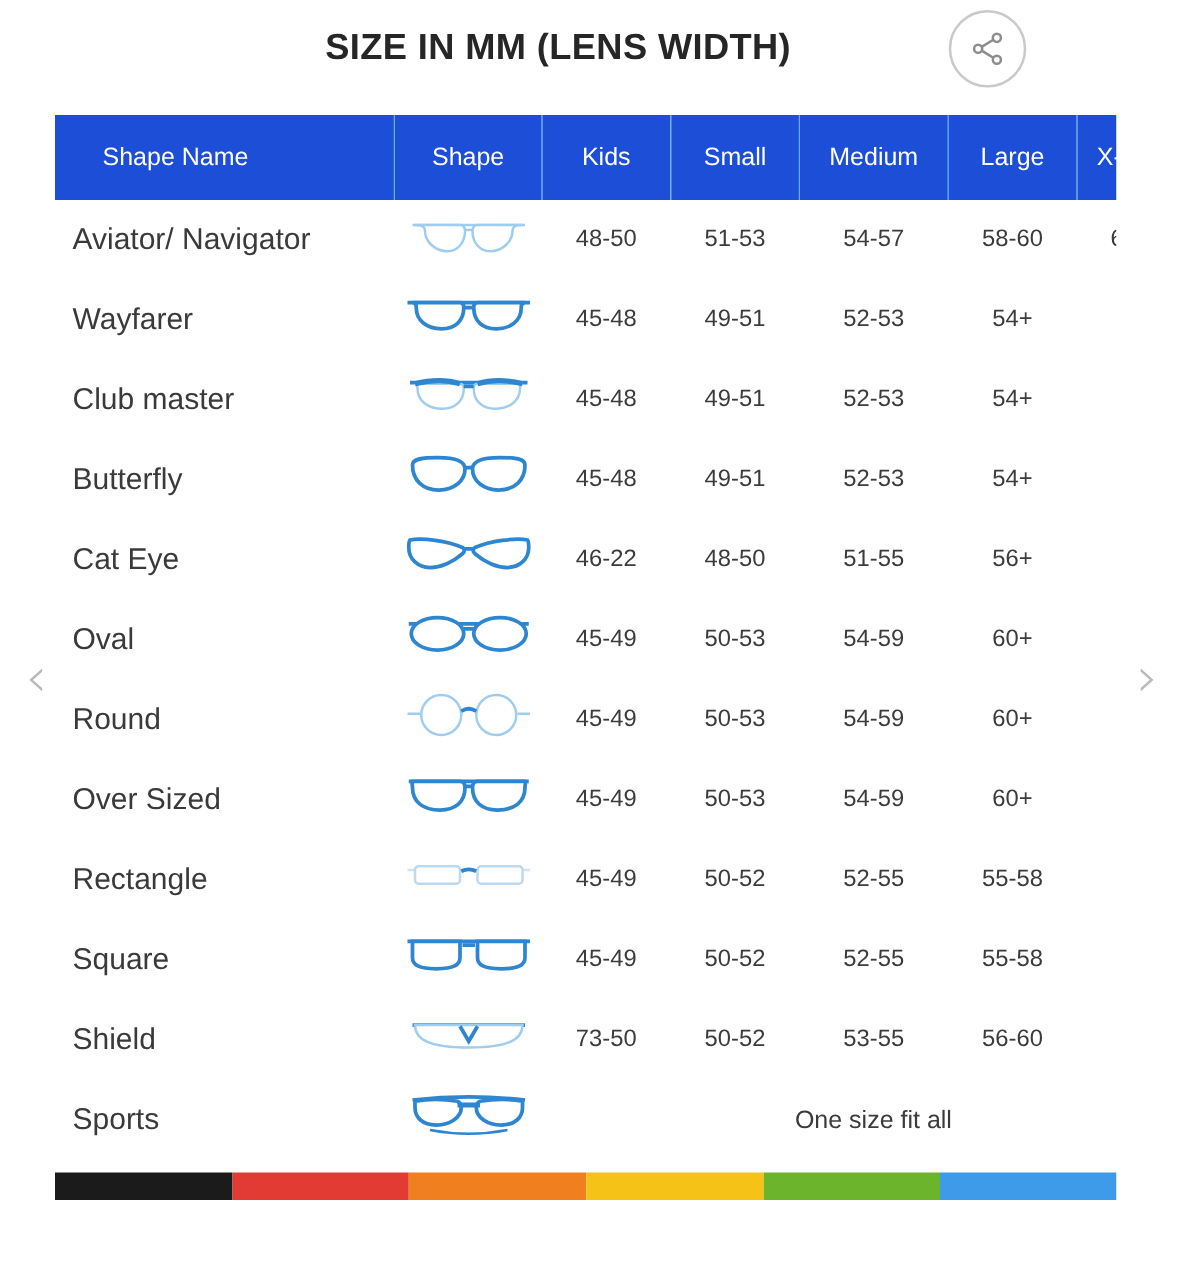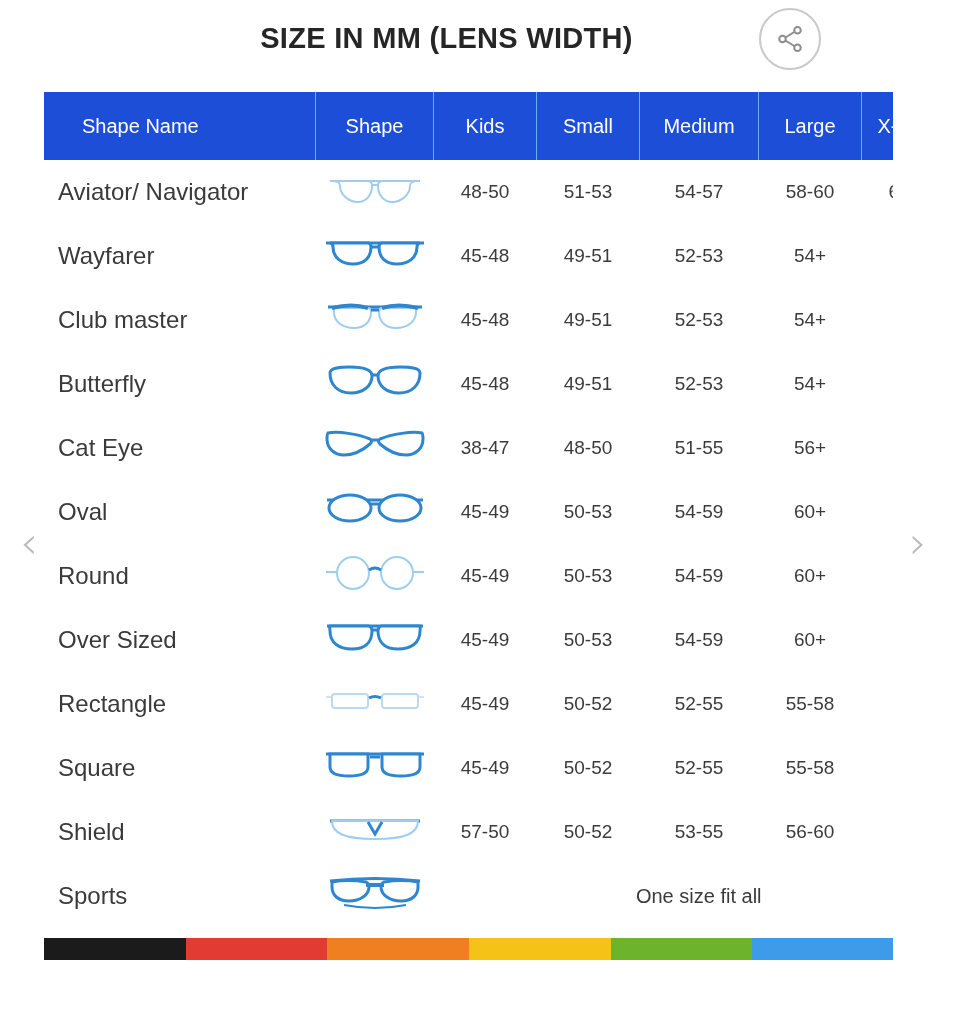--- a/index.html
+++ b/index.html
@@ -269,21 +269,21 @@
           <td class="name">Cat Eye</td>
           <td class="shape">
             <span class="glyph">
               <svg width="106" height="42" viewBox="0 0 106 42">
                 <path d="M50 15 h6" stroke="#2e86d0" stroke-width="3"></path>
                 <path d="M6 8 c10 -2 30 1 42 6 c2 1 2 3 0 5 c-8 7 -18 11 -26 11 c-10 0 -17 -7 -17 -16 c0 -3 0 -5 1 -6 z" fill="#ffffff" stroke="#2e86d0" stroke-width="3"></path>
                 <path d="M100 8 c-10 -2 -30 1 -42 6 c-2 1 -2 3 0 5 c8 7 18 11 26 11 c10 0 17 -7 17 -16 c0 -3 0 -5 -1 -6 z" fill="#ffffff" stroke="#2e86d0" stroke-width="3"></path>
               </svg>
             </span>
           </td>
-          <td>38-47</td>
+          <td>46-22</td>
           <td>48-50</td>
           <td>51-55</td>
           <td>56+</td>
           <td></td>
         </tr>
 
         <tr>
           <td class="name">Oval</td>
           <td class="shape">
             <span class="glyph">
@@ -382,21 +382,21 @@
           <td class="name">Shield</td>
           <td class="shape">
             <span class="glyph">
               <svg width="106" height="42" viewBox="0 0 106 42">
                 <path d="M8 12 h90" stroke="#2e86d0" stroke-width="3" fill="none"></path>
                 <path d="M10 12 h86 c0 12 -12 18 -43 18 c-31 0 -43 -6 -43 -18 z" fill="#ffffff" stroke="#9fcdf0" stroke-width="2"></path>
                 <path d="M46 13 l7 12 l7 -12" stroke="#2e86d0" stroke-width="3" fill="none"></path>
               </svg>
             </span>
           </td>
-          <td>57-50</td>
+          <td>73-50</td>
           <td>50-52</td>
           <td>53-55</td>
           <td>56-60</td>
           <td>60+</td>
         </tr>
 
         <tr>
           <td class="name">Sports</td>
           <td class="shape">
             <span class="glyph">

